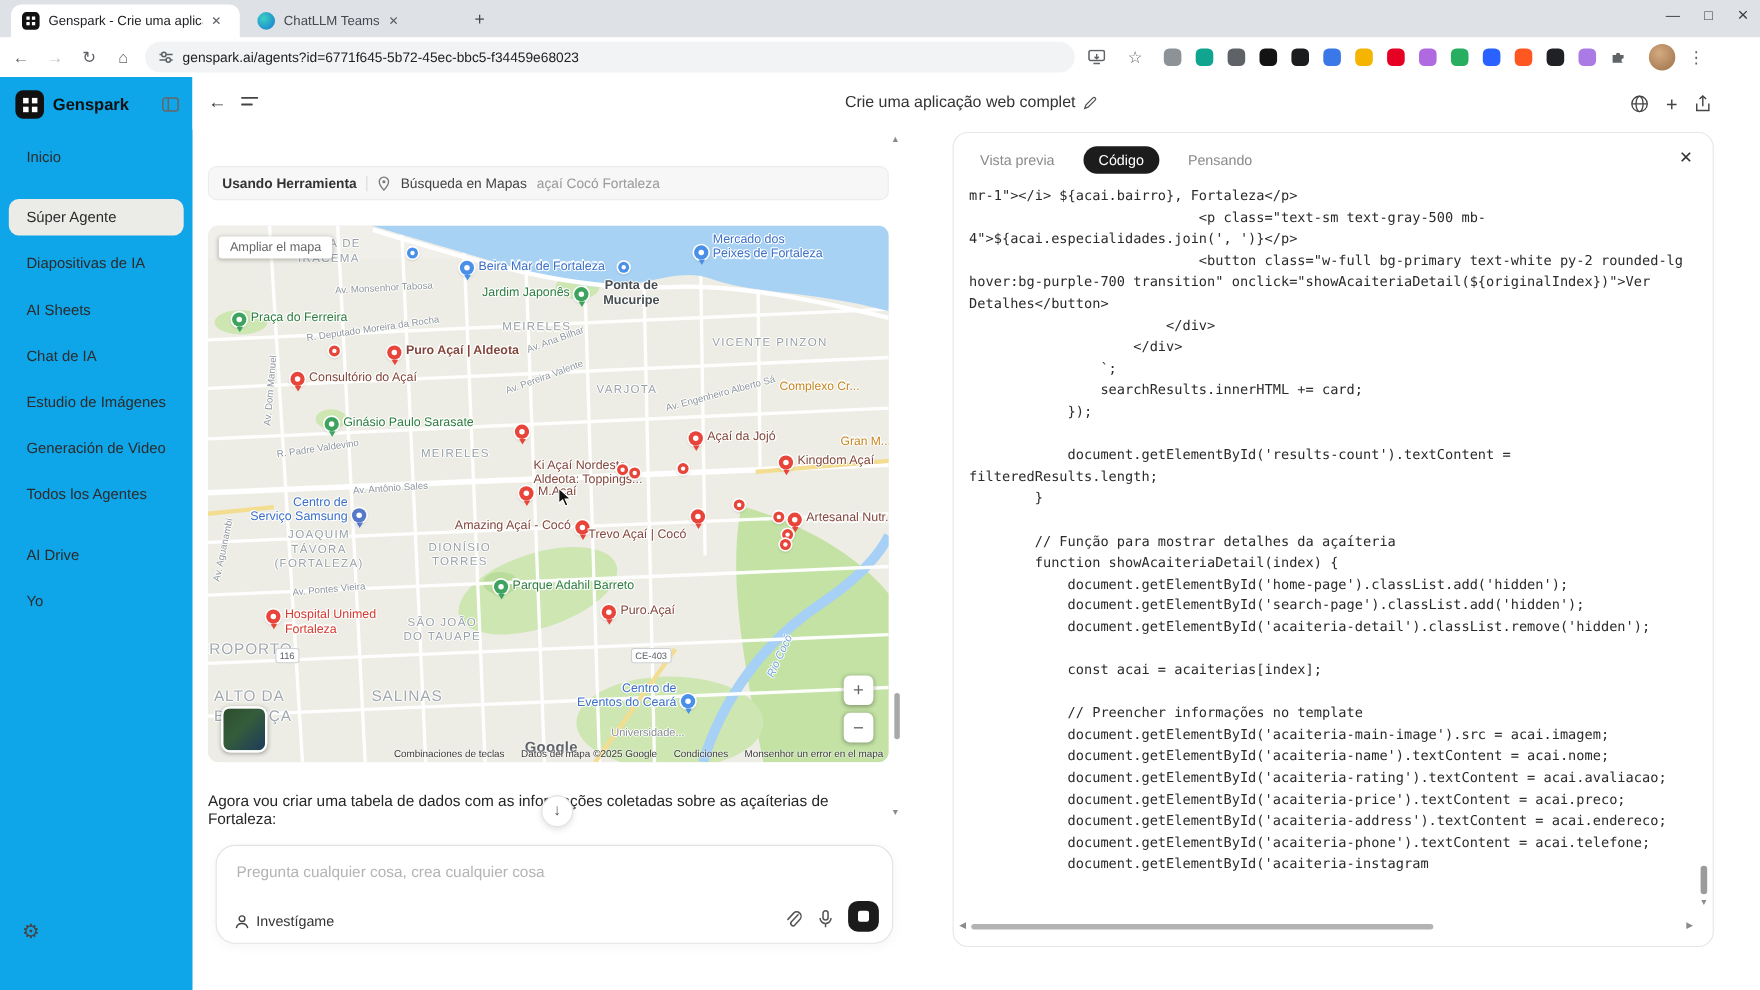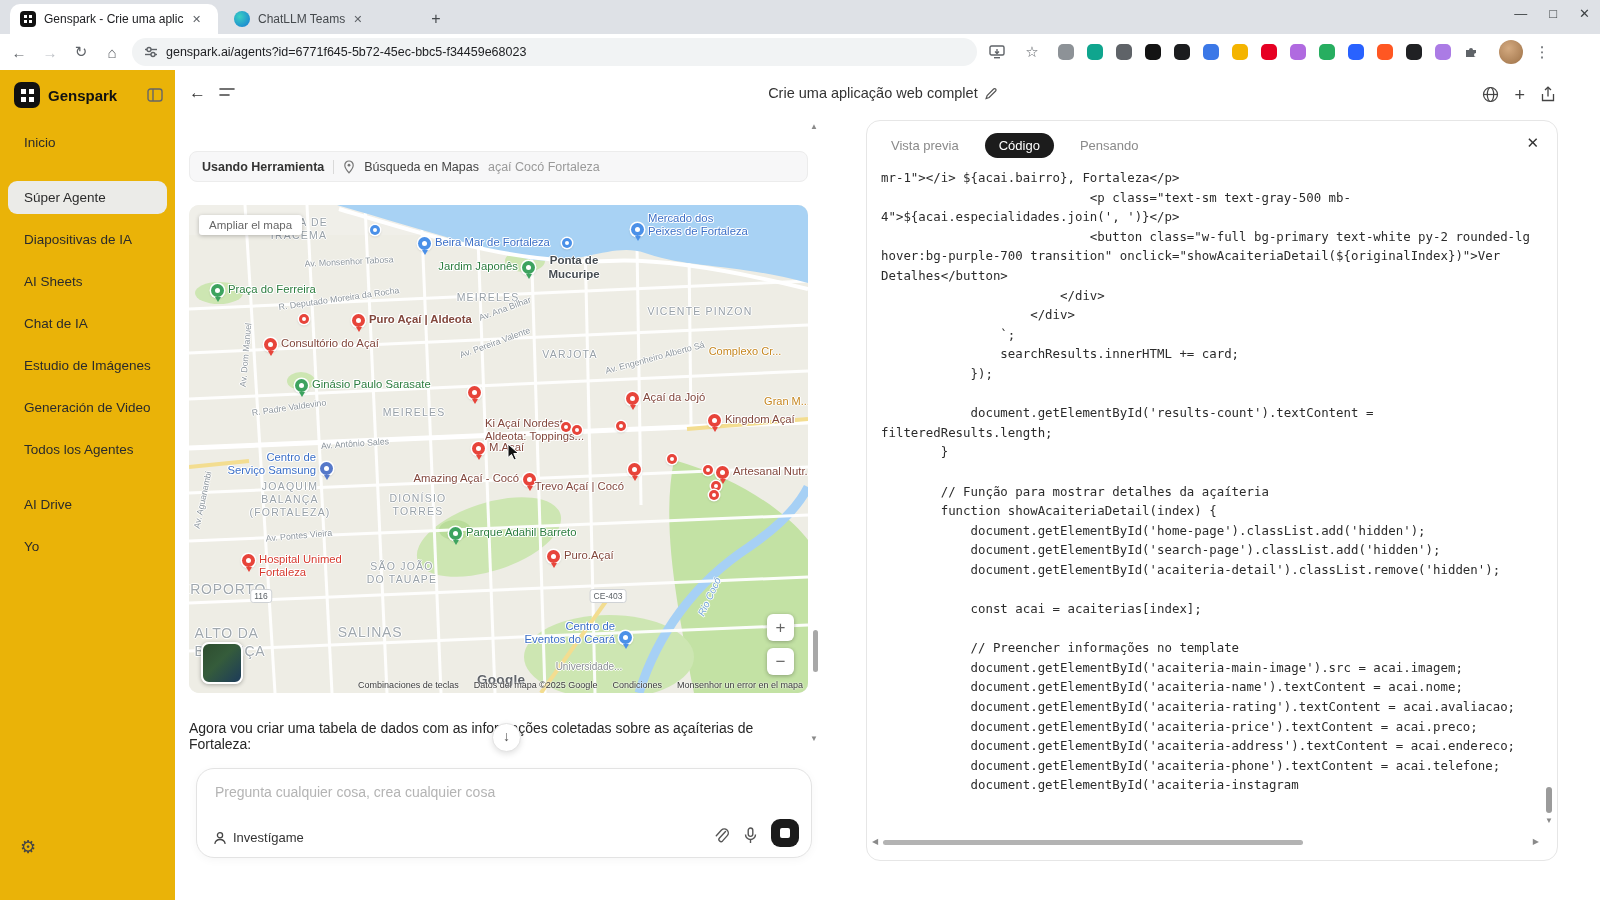--- a/index.html
+++ b/index.html
@@ -22,21 +22,21 @@
   .nav-ic{width:24px;text-align:center;font-size:15px;color:#5f6368;margin-left:7px;flex:0 0 auto;}
   .nav-ic.dis{color:#bdc1c6;}
   .urlbar{margin-left:8px;width:845px;height:28px;background:#f1f3f4;border-radius:14px;display:flex;align-items:center;padding:0 12px;box-sizing:border-box;gap:8px;}
   .url-text{font-size:12.5px;color:#202124;white-space:nowrap;overflow:hidden;}
   .extrow{display:flex;align-items:center;gap:13px;margin-left:14px;}
   .ext-dot{width:16px;height:16px;border-radius:5px;display:inline-block;}
   .tb-avatar{width:24px;height:24px;border-radius:50%;background:radial-gradient(circle at 40% 35%,#d4aa80,#9c7046);margin-left:12px;}
 
   
   .app{position:absolute;left:0;top:70px;width:1600px;height:830px;background:#fff;}
-  .sidebar{position:absolute;left:0;top:0;width:175px;height:830px;background:#eab308;box-sizing:border-box;}
+  .sidebar{position:absolute;left:0;top:0;width:175px;height:830px;background:#0ea5e9;box-sizing:border-box;}
   .side-head{position:absolute;left:14px;top:12px;display:flex;align-items:center;gap:8px;}
   .logo-box{position:relative;width:26px;height:26px;border-radius:7px;background:#111;}
   .logo-box::after{content:"";position:absolute;left:7px;top:7px;width:5px;height:5px;background:#fff;box-shadow:8px 0 0 #fff,0 8px 0 #fff,8px 8px 0 #fff;}
   .logo-text{font-size:15px;font-weight:bold;color:#111;}
   .side-collapse{position:absolute;right:12px;top:18px;}
   .side-items{position:absolute;left:8px;top:56px;right:8px;}
   .side-item{height:33px;line-height:33px;padding-left:16px;font-size:13.5px;color:#2b2b2b;border-radius:9px;margin-bottom:9px;white-space:nowrap;}
   .side-item.active{background:#ebebe8;}
   .side-item.gap{margin-top:22px;}
   .side-gear{position:absolute;left:20px;top:766px;font-size:18px;color:#454545;}
@@ -377,21 +377,21 @@
           <div class="pin pin-sm pin-food" style="left: 520px; top: 285px;"></div>
           <div class="pin pin-sm pin-attraction" style="left: 181px; top: 20px;"></div>
           <div class="pin pin-sm pin-attraction" style="left: 373px; top: 33px;"></div>
           <div class="mlabel ml-area" style="left: 110px; top: 24px; transform: translate(-50%, -50%);">PRAIA DE
 IRACEMA</div>
           <div class="mlabel ml-area" style="left: 299px; top: 93px; transform: translate(-50%, -50%);">MEIRELES</div>
           <div class="mlabel ml-area" style="left: 511px; top: 107px; transform: translate(-50%, -50%);">VICENTE PINZON</div>
           <div class="mlabel ml-area" style="left: 381px; top: 150px; transform: translate(-50%, -50%);">VARJOTA</div>
           <div class="mlabel ml-area" style="left: 225px; top: 208px; transform: translate(-50%, -50%);">MEIRELES</div>
           <div class="mlabel ml-area" style="left: 101px; top: 295px; transform: translate(-50%, -50%);">JOAQUIM
-BALANÇA
+TÁVORA
 (FORTALEZA)</div>
           <div class="mlabel ml-area" style="left: 229px; top: 300px; transform: translate(-50%, -50%);">DIONÍSIO
 TORRES</div>
           <div class="mlabel ml-area" style="left: 213px; top: 368px; transform: translate(-50%, -50%);">SÃO JOÃO
 DO TAUAPE</div>
           <div class="mlabel ml-area-sm" style="left: 29px; top: 385px; transform: translate(-50%, -50%);">AEROPORTO</div>
           <div class="mlabel ml-area-sm" style="left: 41px; top: 437px; transform: translate(-50%, -50%);">ALTO DA
 BALANÇA</div>
           <div class="mlabel ml-area-sm" style="left: 181px; top: 428px; transform: translate(-50%, -50%);">SALINAS</div>
           <div class="mlabel ml-locality" style="left: 385px; top: 62px; transform: translate(-50%, -50%);">Ponta de
@@ -404,21 +404,21 @@
           <div class="mlabel ml-street" style="left: 150px; top: 94px; transform: translate(-50%, -50%) rotate(-8deg);">R. Deputado Moreira da Rocha</div>
           <div class="mlabel ml-street" style="left: 316px; top: 104px; transform: translate(-50%, -50%) rotate(-20deg);">Av. Ana Bilhar</div>
           <div class="mlabel ml-street" style="left: 306px; top: 138px; transform: translate(-50%, -50%) rotate(-20deg);">Av. Pereira Valente</div>
           <div class="mlabel ml-street" style="left: 466px; top: 153px; transform: translate(-50%, -50%) rotate(-15deg);">Av. Engenheiro Alberto Sá</div>
           <div class="mlabel ml-street" style="left: 100px; top: 203px; transform: translate(-50%, -50%) rotate(-8deg);">R. Padre Valdevino</div>
           <div class="mlabel ml-street" style="left: 166px; top: 239px; transform: translate(-50%, -50%) rotate(-4deg);">Av. Antônio Sales</div>
           <div class="mlabel ml-street" style="left: 110px; top: 331px; transform: translate(-50%, -50%) rotate(-5deg);">Av. Pontes Vieira</div>
           <div class="mlabel ml-street" style="left: 57px; top: 150px; transform: translate(-50%, -50%) rotate(-85deg);">Av. Dom Manuel</div>
           <div class="mlabel ml-street" style="left: 14px; top: 295px; transform: translate(-50%, -50%) rotate(-78deg);">Av. Aguanambi</div>
           <div class="mlabel ml-shield" style="left: 72px; top: 391px; transform: translate(-50%, -50%);">116</div>
-          <div class="mlabel ml-shield" style="left: 419px; top: 391px; transform: translate(-50%, -50%);">CE-403</div>
+          <div class="mlabel ml-shield" style="left: 403px; top: 391px; transform: translate(-50%, -50%);">CE-403</div>
         </div>
 
       <span class="map-expand">Ampliar el mapa</span>
 
       <div class="zoomctl">
         <span class="zbtn">+</span>
         <span class="zbtn">−</span>
       </div>
 
       <span class="sat-thumb"></span>

